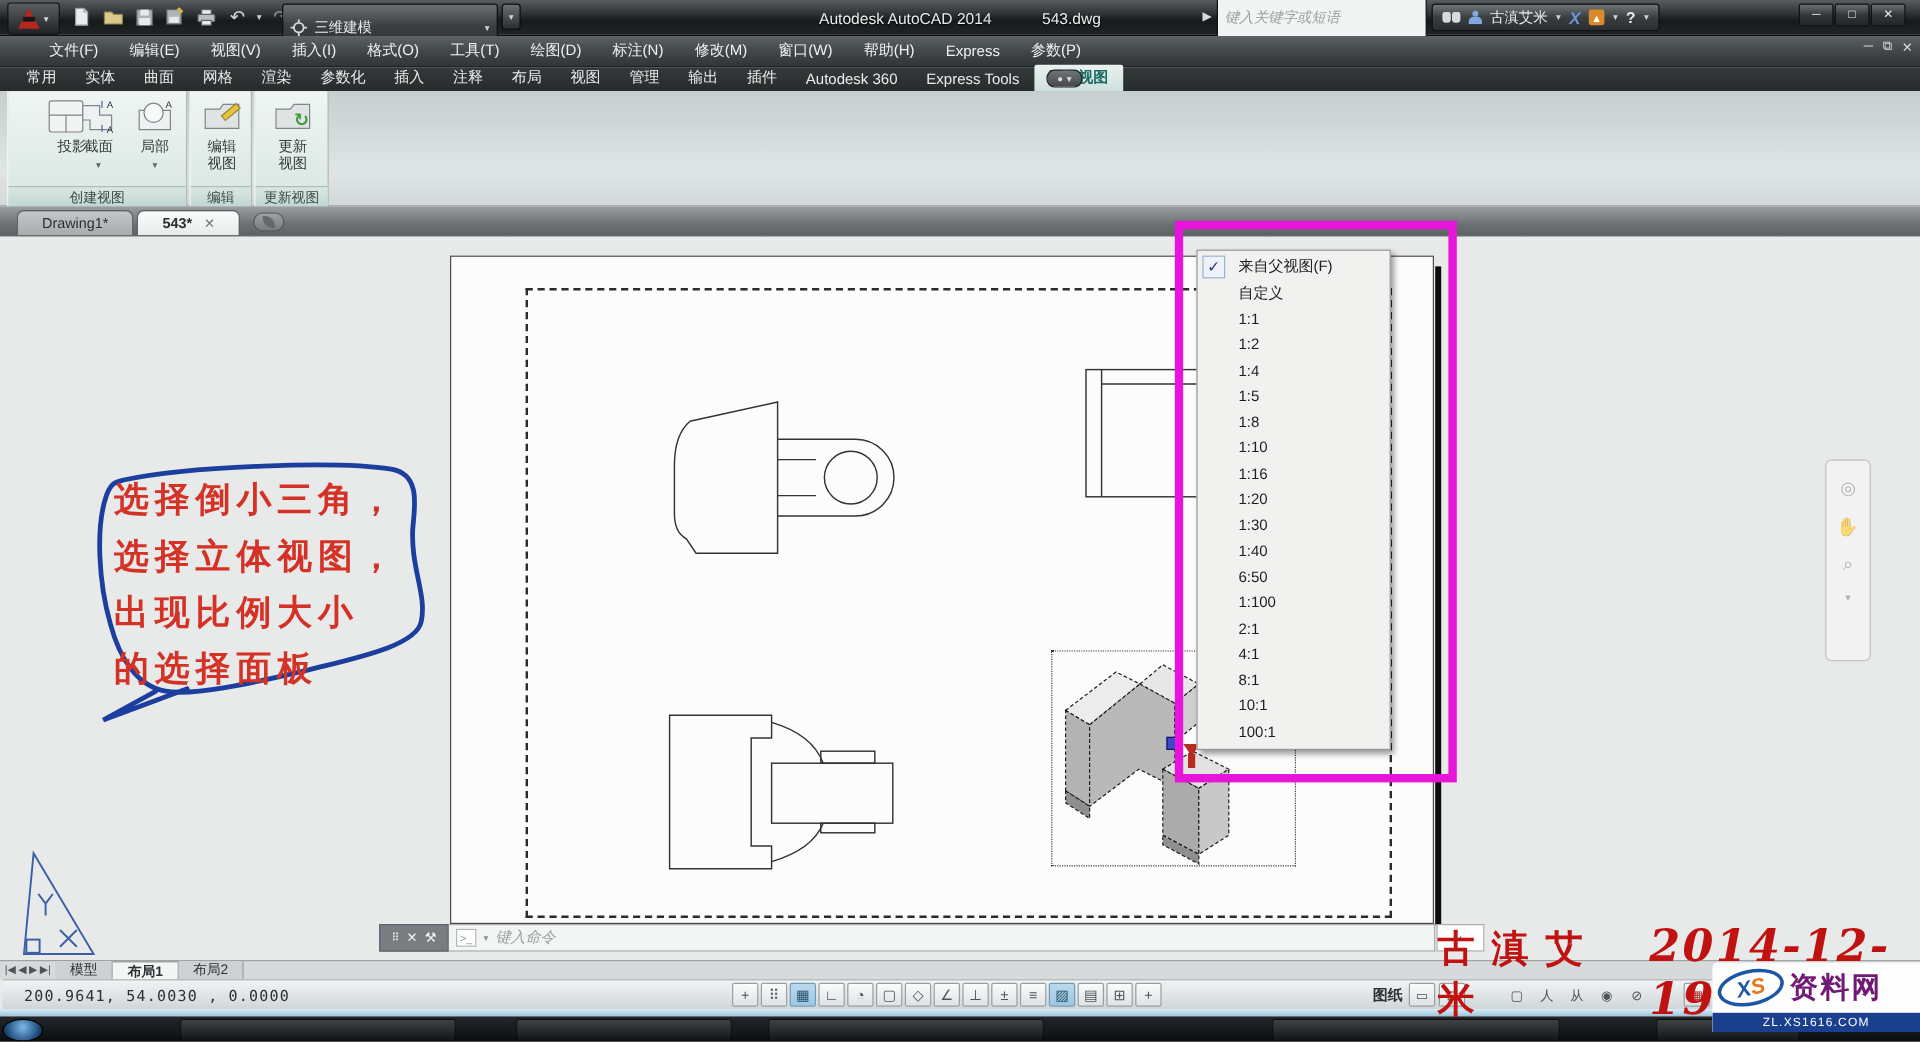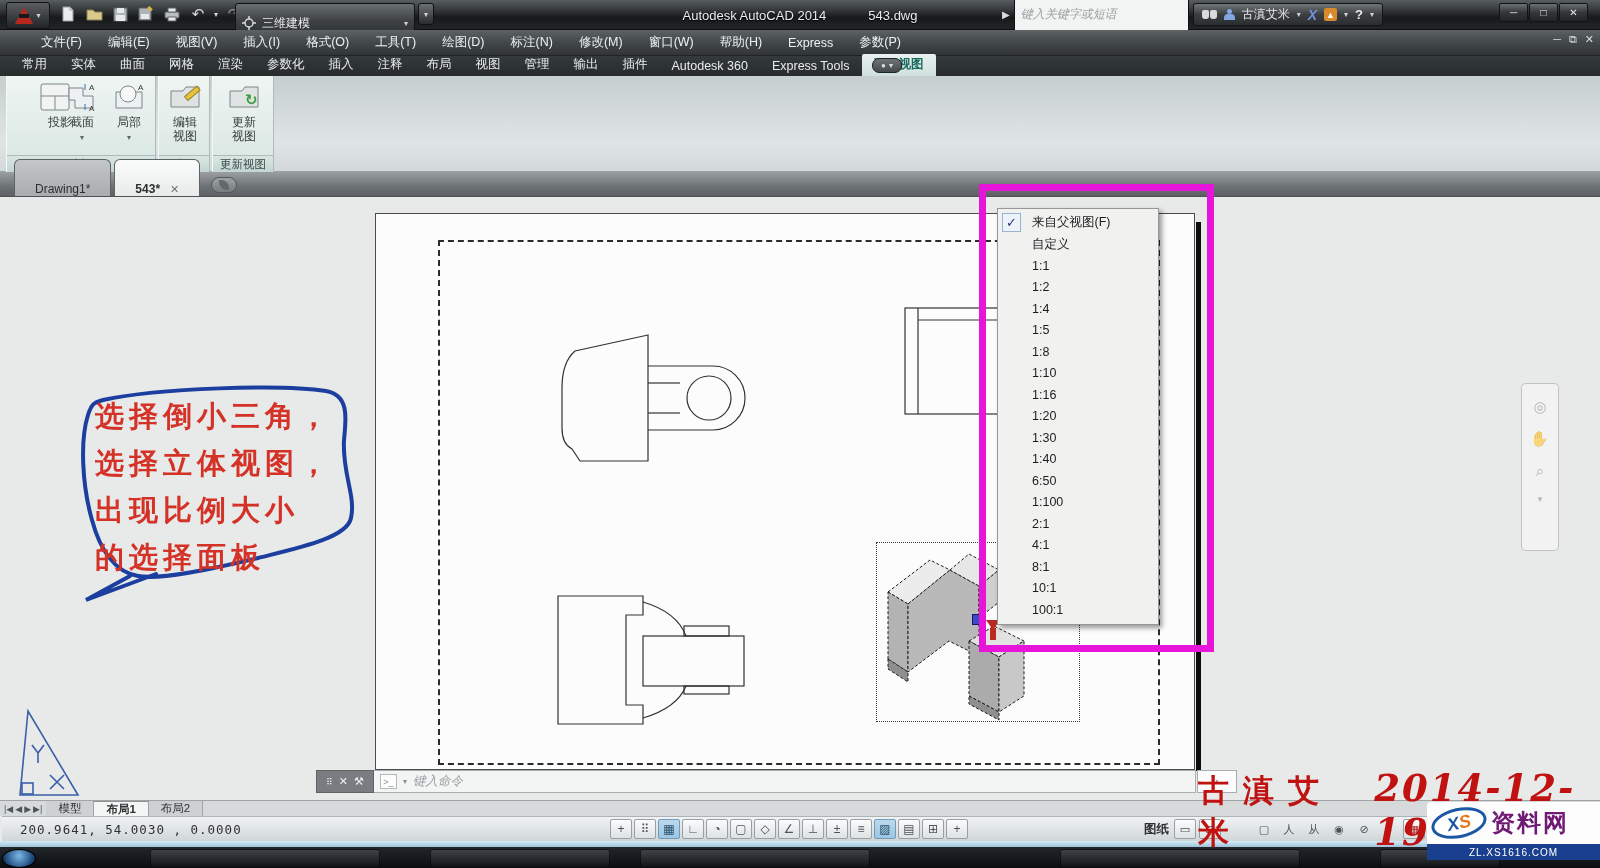--- a/index.html
+++ b/index.html
@@ -68,21 +68,21 @@
   .rp-label { position:absolute; left:0; bottom:0; width:100%; height:17px; background:linear-gradient(#d9e7e3,#c3d6d1);
     border-top:1px solid #aebcb9; font-size:11.5px; color:#3c4a47; display:flex; align-items:center; justify-content:center; }
   .bigbtn { position:absolute; top:5px; width:46px; display:flex; flex-direction:column; align-items:center; gap:2px;
     font-size:12px; color:#323b39; text-align:center; line-height:14px;}
   .bigbtn .ic { width:34px; height:32px; display:flex; align-items:center; justify-content:center; }
   .dd { font-size:8px; color:#5b6866; }
 
   
   .filetabbar { left:0; top:172px; width:1600px; height:25px;
     background:linear-gradient(#9b9fa1,#6d7274 60%,#5d6163); border-bottom:1px solid #4e5254; display:flex; align-items:flex-end; padding-left:14px;}
-  .ftab { height:37px; padding:0 20px; display:flex; align-items:flex-end; gap:10px; font-size:12px; color:#2c2f30;
+  .ftab { height:21px; padding:0 20px; display:flex; align-items:center; gap:10px; font-size:12px; color:#2c2f30;
     background:linear-gradient(#c4c7c8,#a8acad); border:1px solid #5e6264; border-bottom:none; border-radius:6px 6px 0 0; margin-right:3px;}
   .ftab.active { background:linear-gradient(#fbfcfc,#e8eaea); font-weight:bold; }
   .ftab .x { color:#6e7476; font-size:11px; font-weight:normal;}
   .newtab { width:26px; height:16px; margin:0 0 3px 8px; background:linear-gradient(#9ea2a3,#787c7e);
     border:1px solid #55595b; border-radius:8px; display:flex; align-items:center; justify-content:center;}
   .leaf { width:10px; height:10px; background:#62696b; border-radius:0 8px 0 8px; }
 
   
   .paper { left:375px; top:213px; width:820px; height:557px; background:#fcfcfc; border:1px solid #4c4c4c; }
   .paper-shadow { left:1196px; top:222px; width:5px; height:549px; background:#0d0d0d; }

